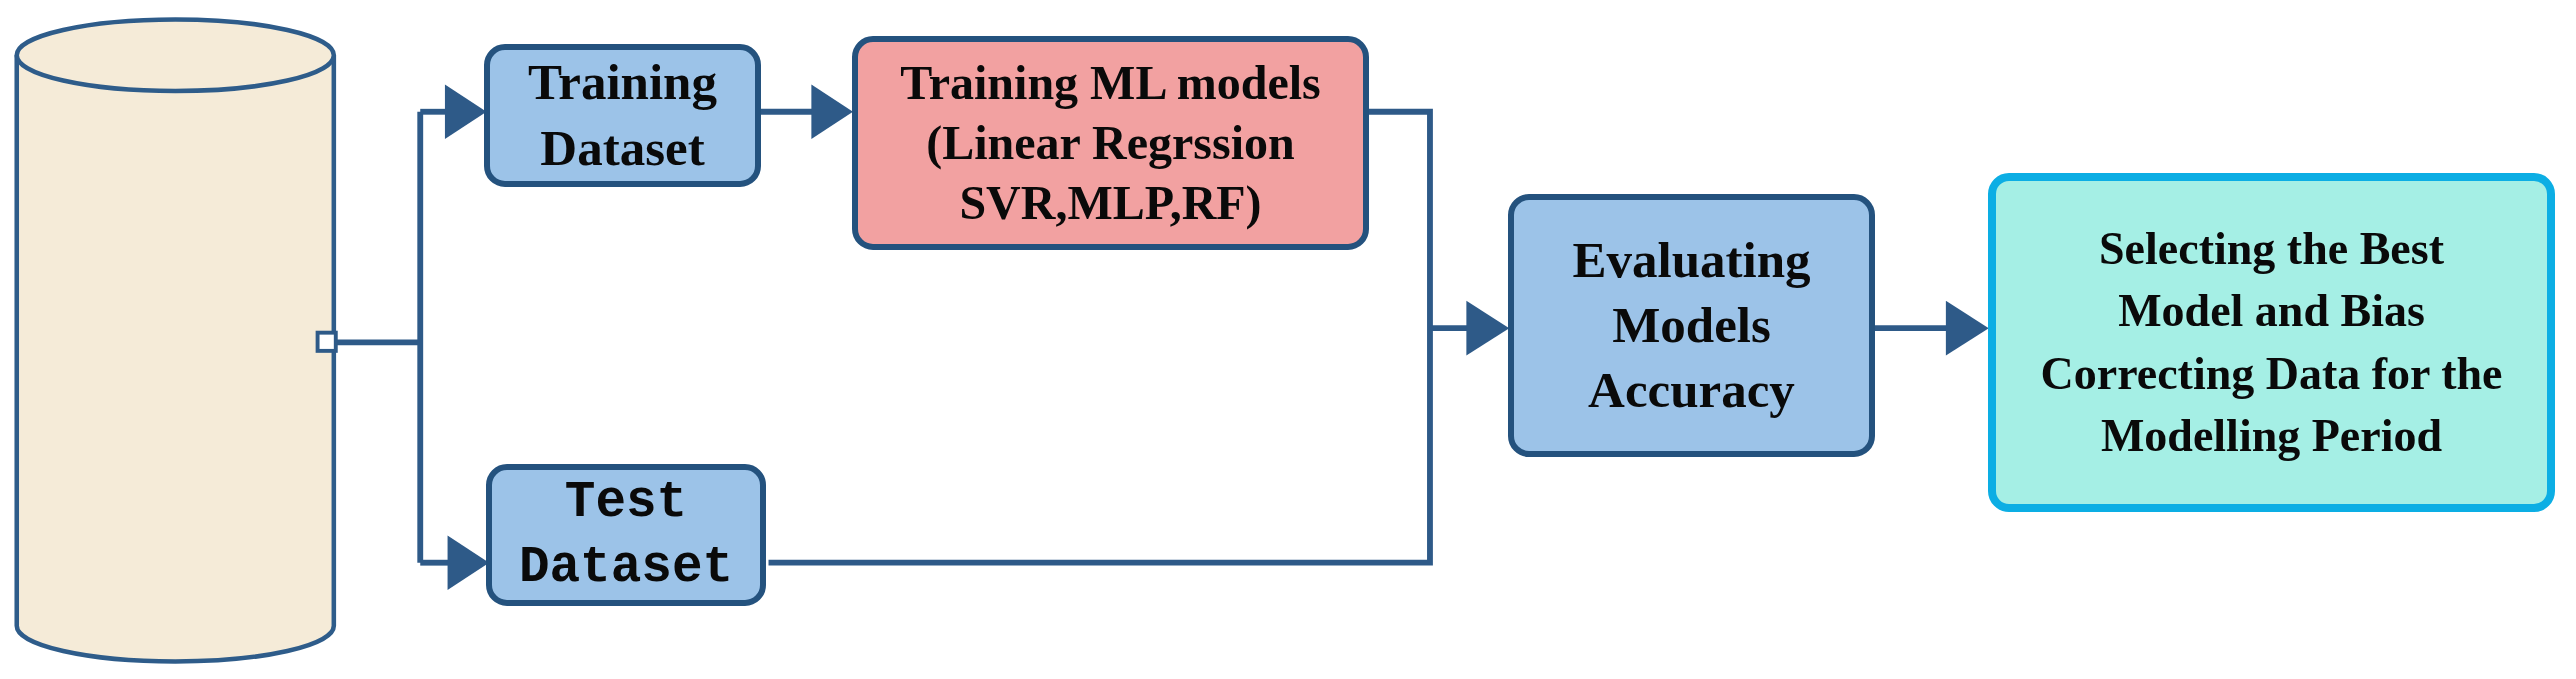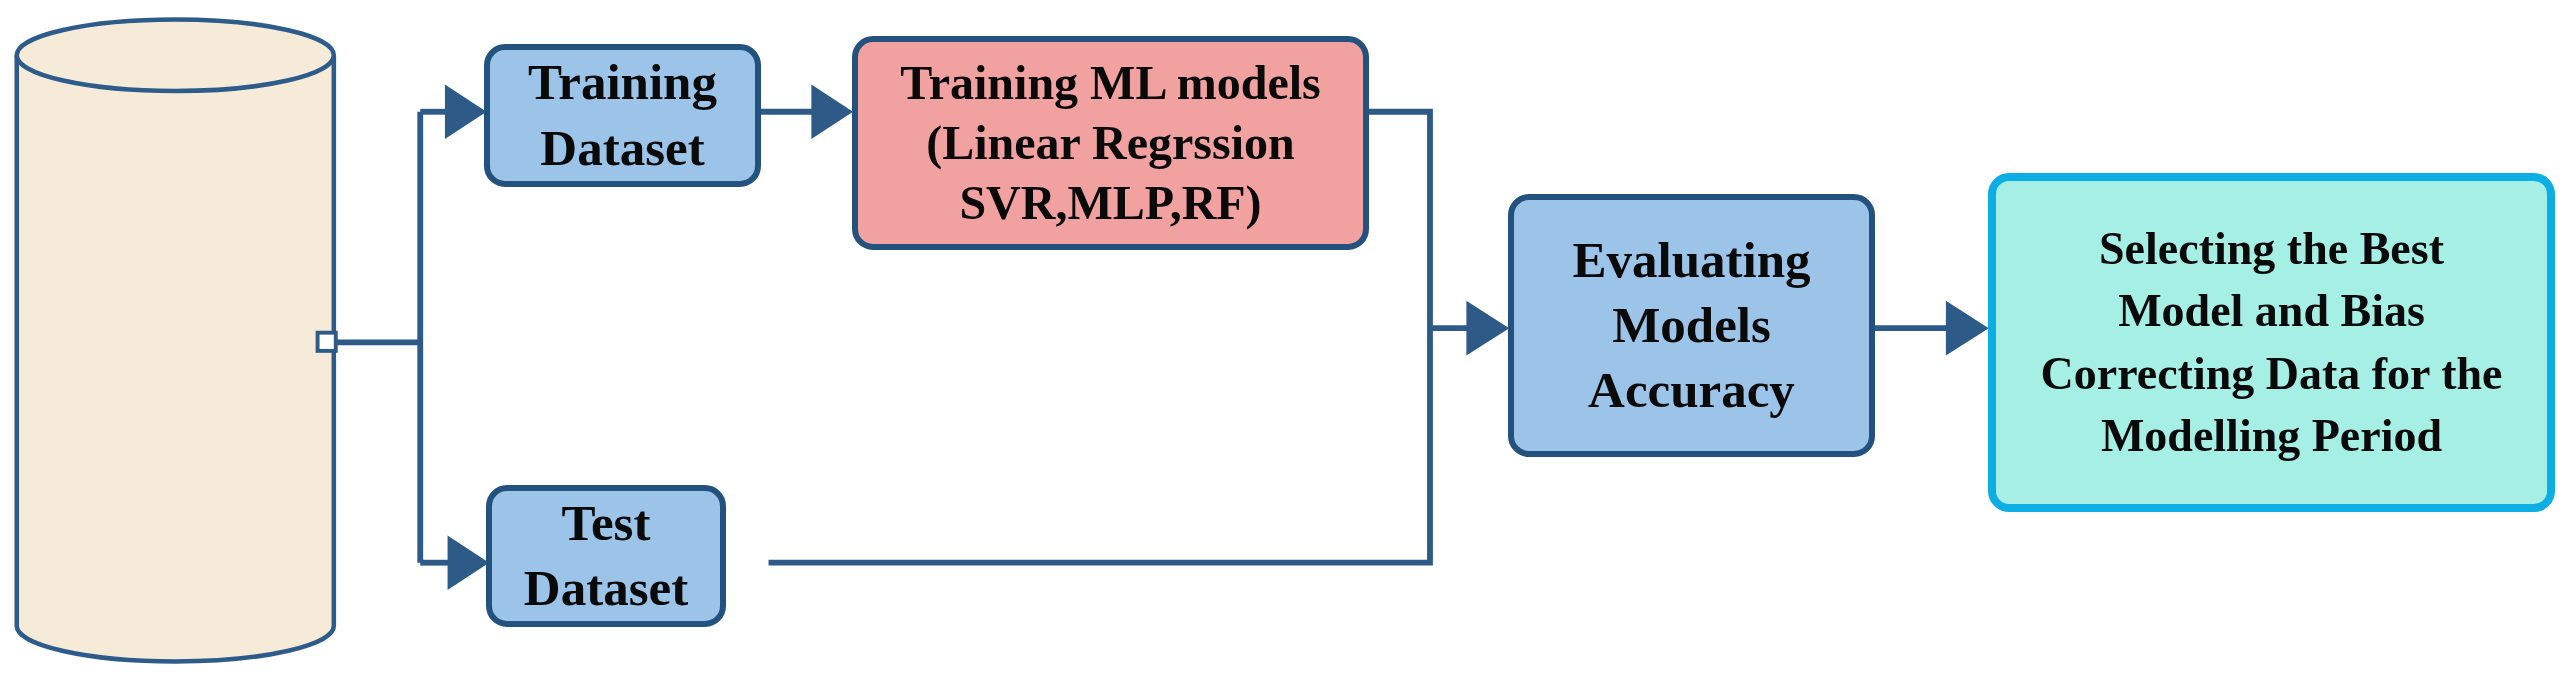--- a/index.html
+++ b/index.html
@@ -78,24 +78,25 @@
   }
   .training-box {
     left: 484px;
     top: 44px;
     width: 277px;
     height: 143px;
     font-size: 51px;
   }
   .test-box {
     left: 486px;
-    top: 485px;
-    width: 240px;
+    top: 464px;
+    width: 280px;
     height: 142px;
     font-size: 51px;
+    font-family: Liberation Mono, monospace;
   }
   .ml-box {
     left: 852px;
     top: 25px;
     width: 517px;
     height: 214px;
     font-size: 48px;
     line-height: 1.25;
     margin-top: 11px;
   }

